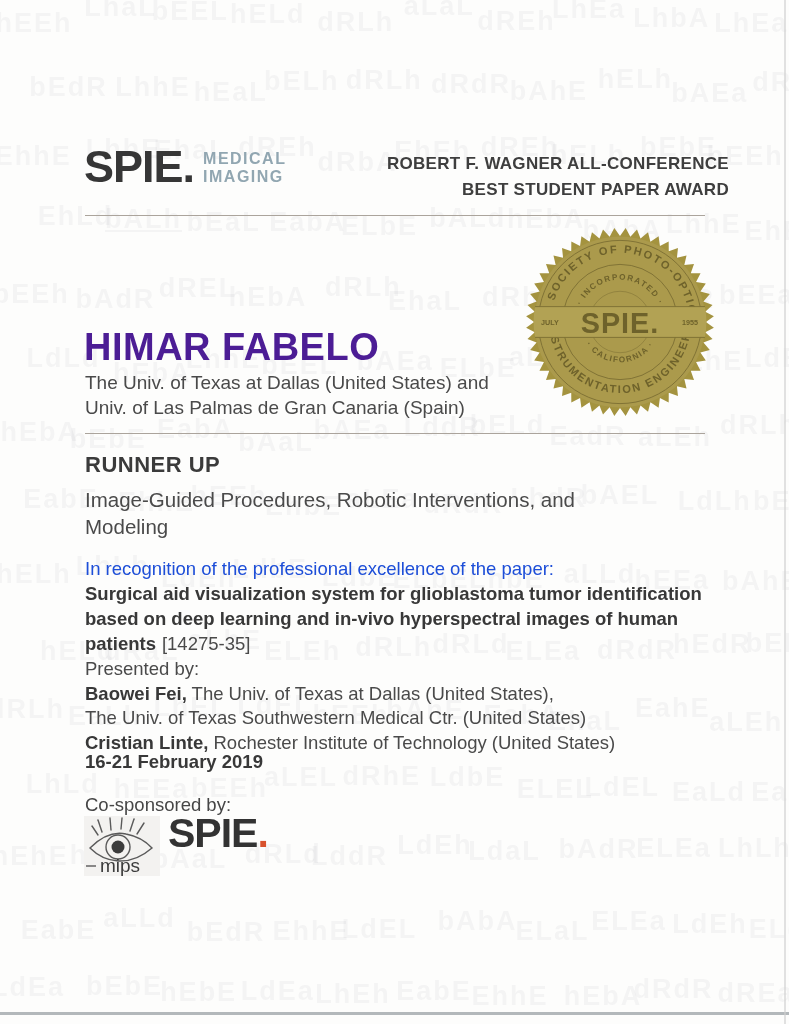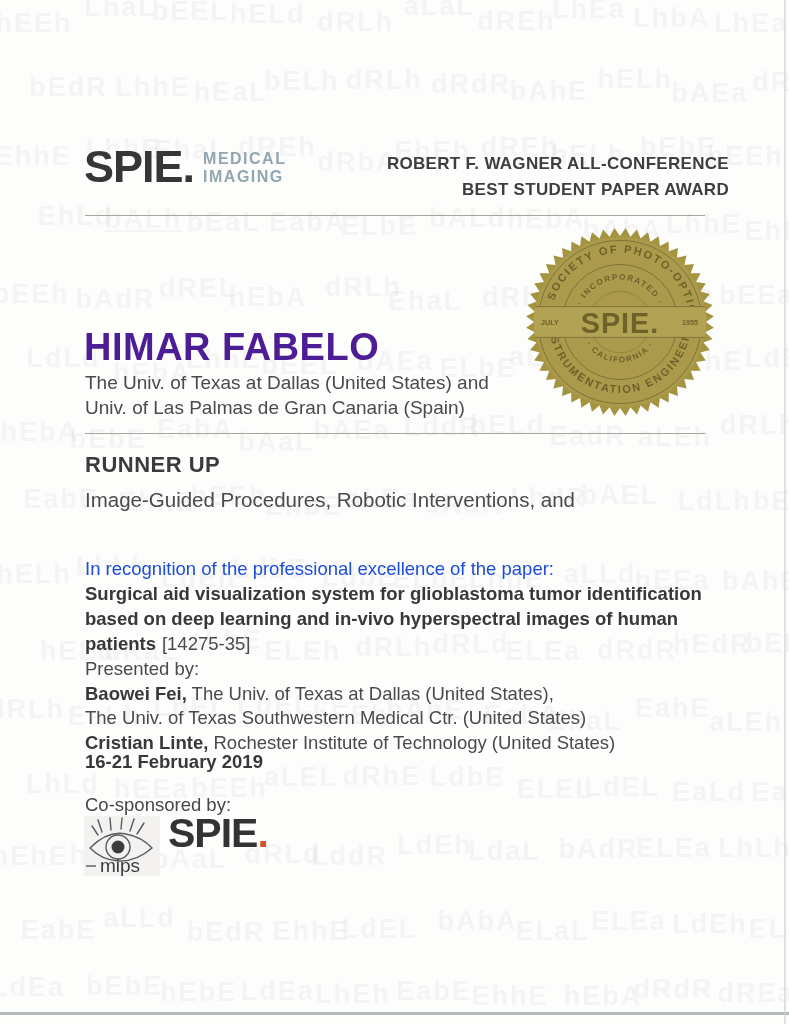--- a/index.html
+++ b/index.html
@@ -259,20 +259,21 @@
   <div class="recipient-affil">
     <div>The Univ. of Texas at Dallas (United States) and</div>
     <div>Univ. of Las Palmas de Gran Canaria (Spain)</div>
   </div>
 
   <div class="rule rule2"></div>
 
   <div class="placement">RUNNER UP</div>
   <div class="track">
     <div>Image-Guided Procedures, Robotic Interventions, and</div>
+    <div>Modeling</div>
   </div>
 
   <div class="recognition">
     <div class="intro">In recognition of the professional excellence of the paper:</div>
     <div class="title-line">Surgical aid visualization system for glioblastoma tumor identification</div>
     <div class="title-line">based on deep learning and in-vivo hyperspectral images of human</div>
     <div class="title-line">
       <span>patients</span><span class="paper-code">[14275-35]</span>
     </div>
   </div>

